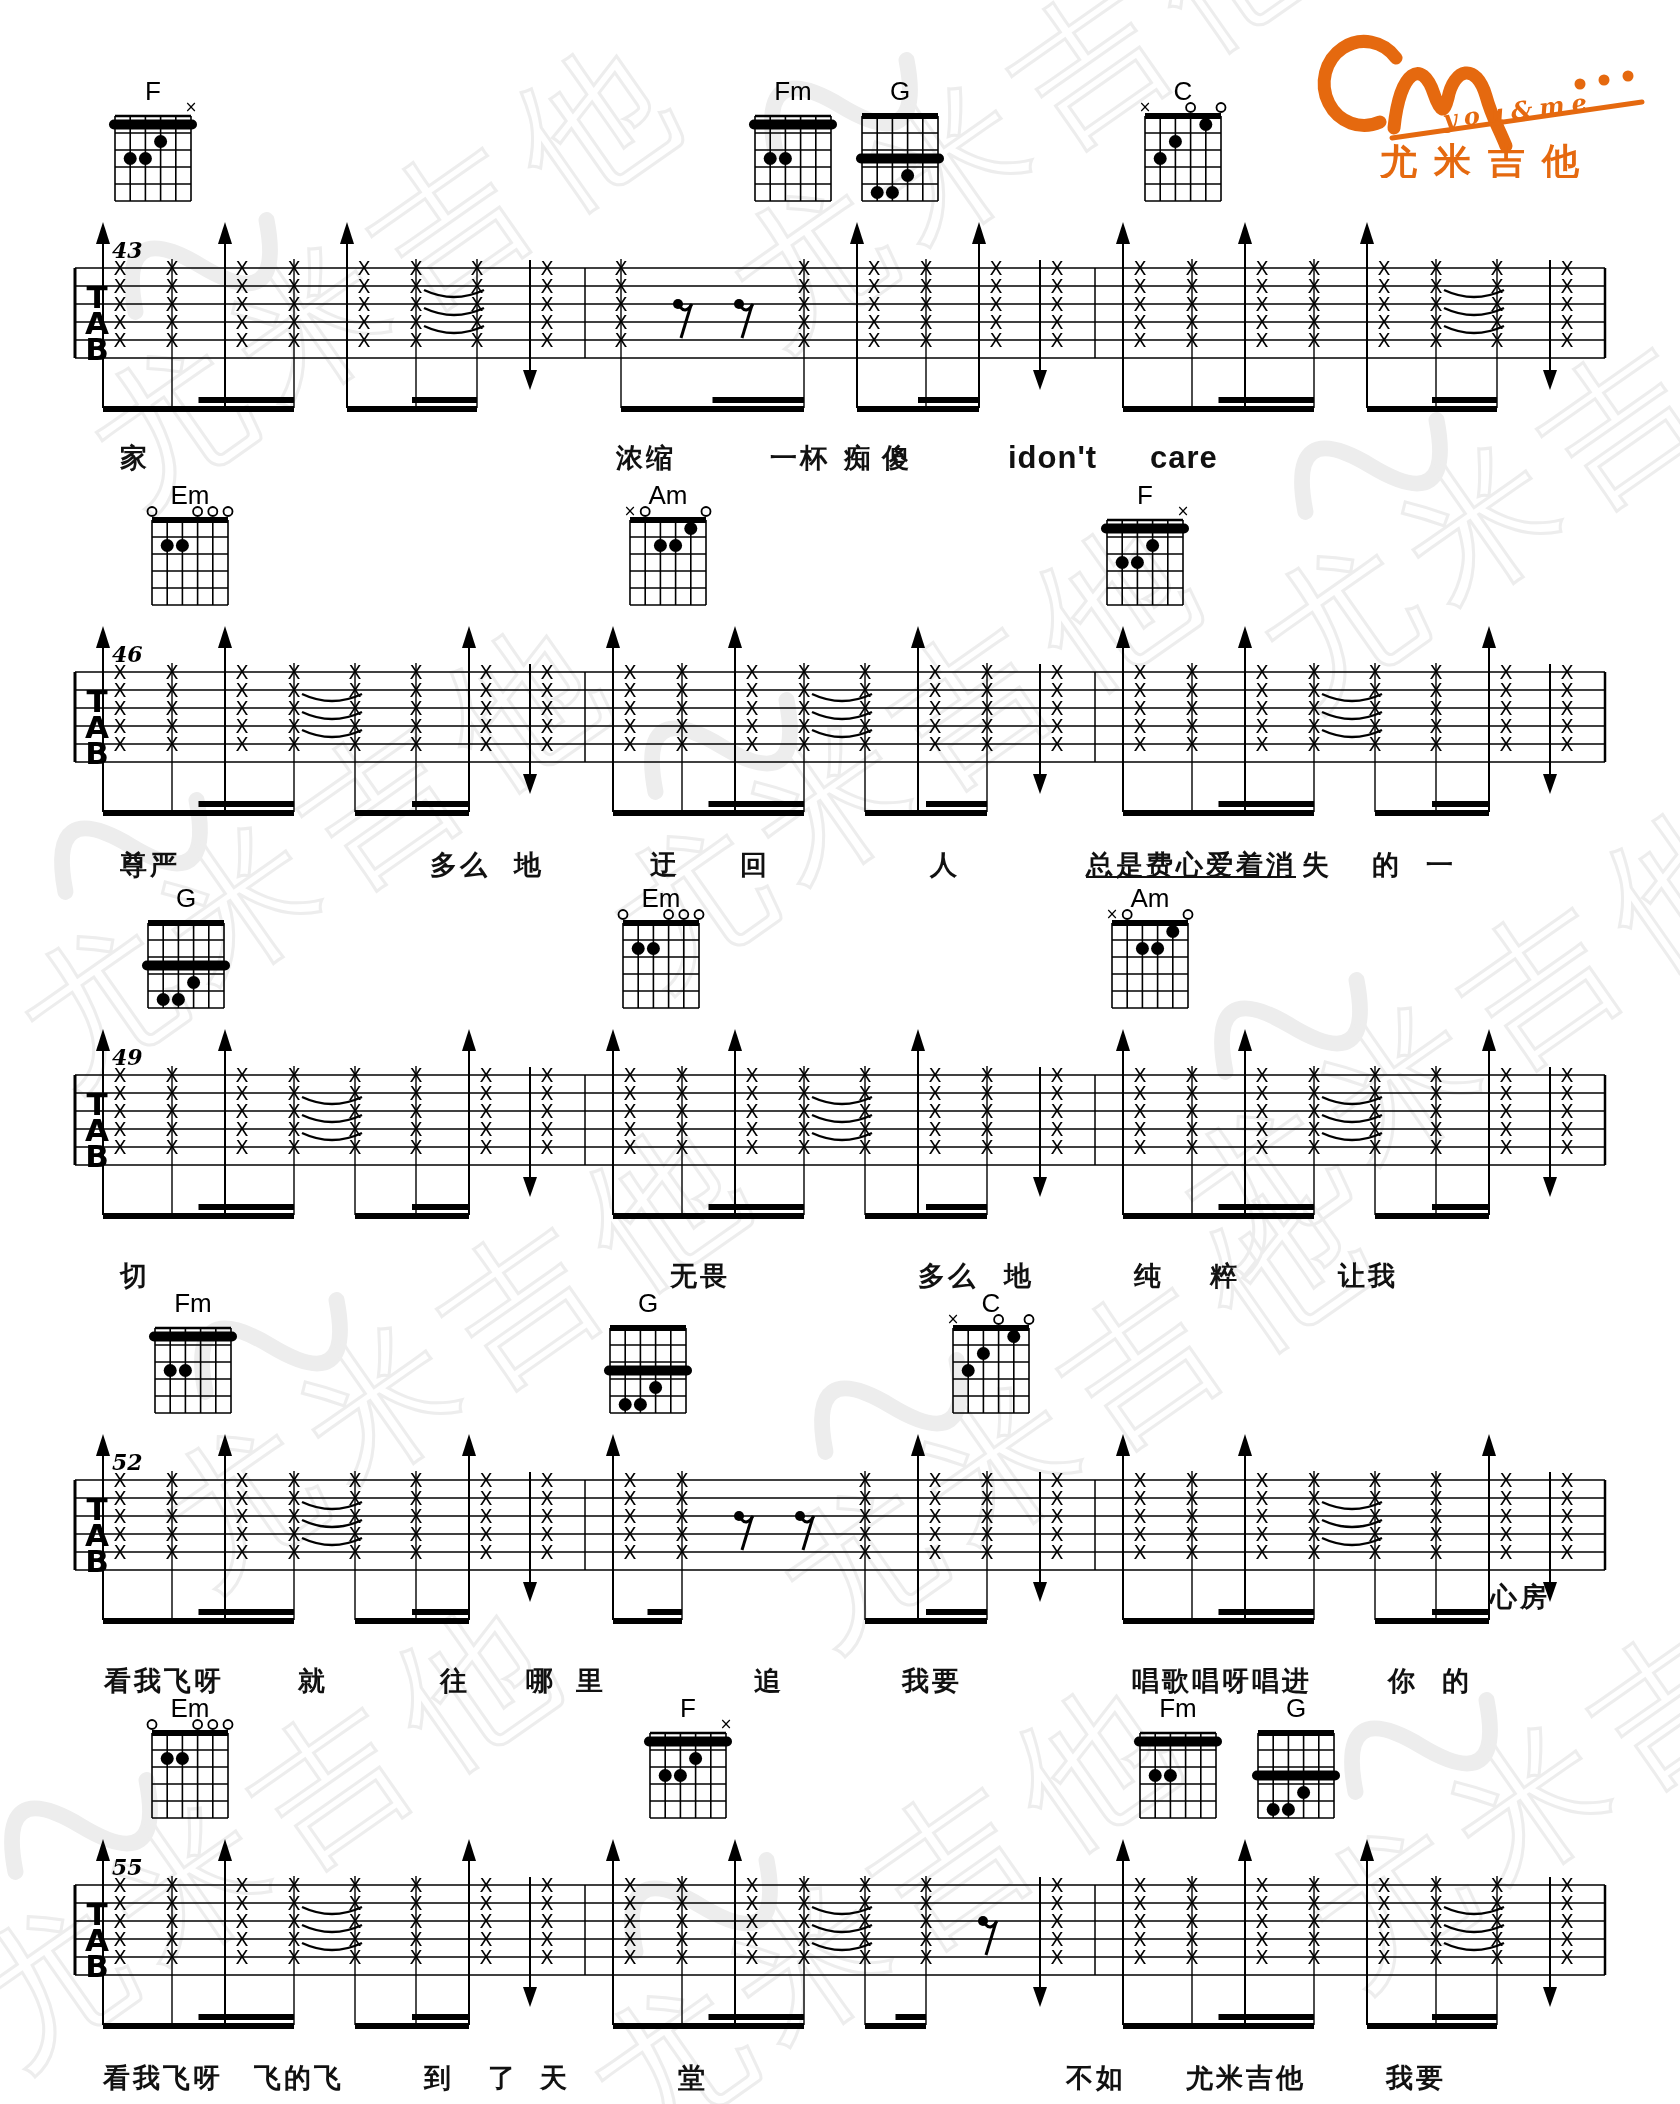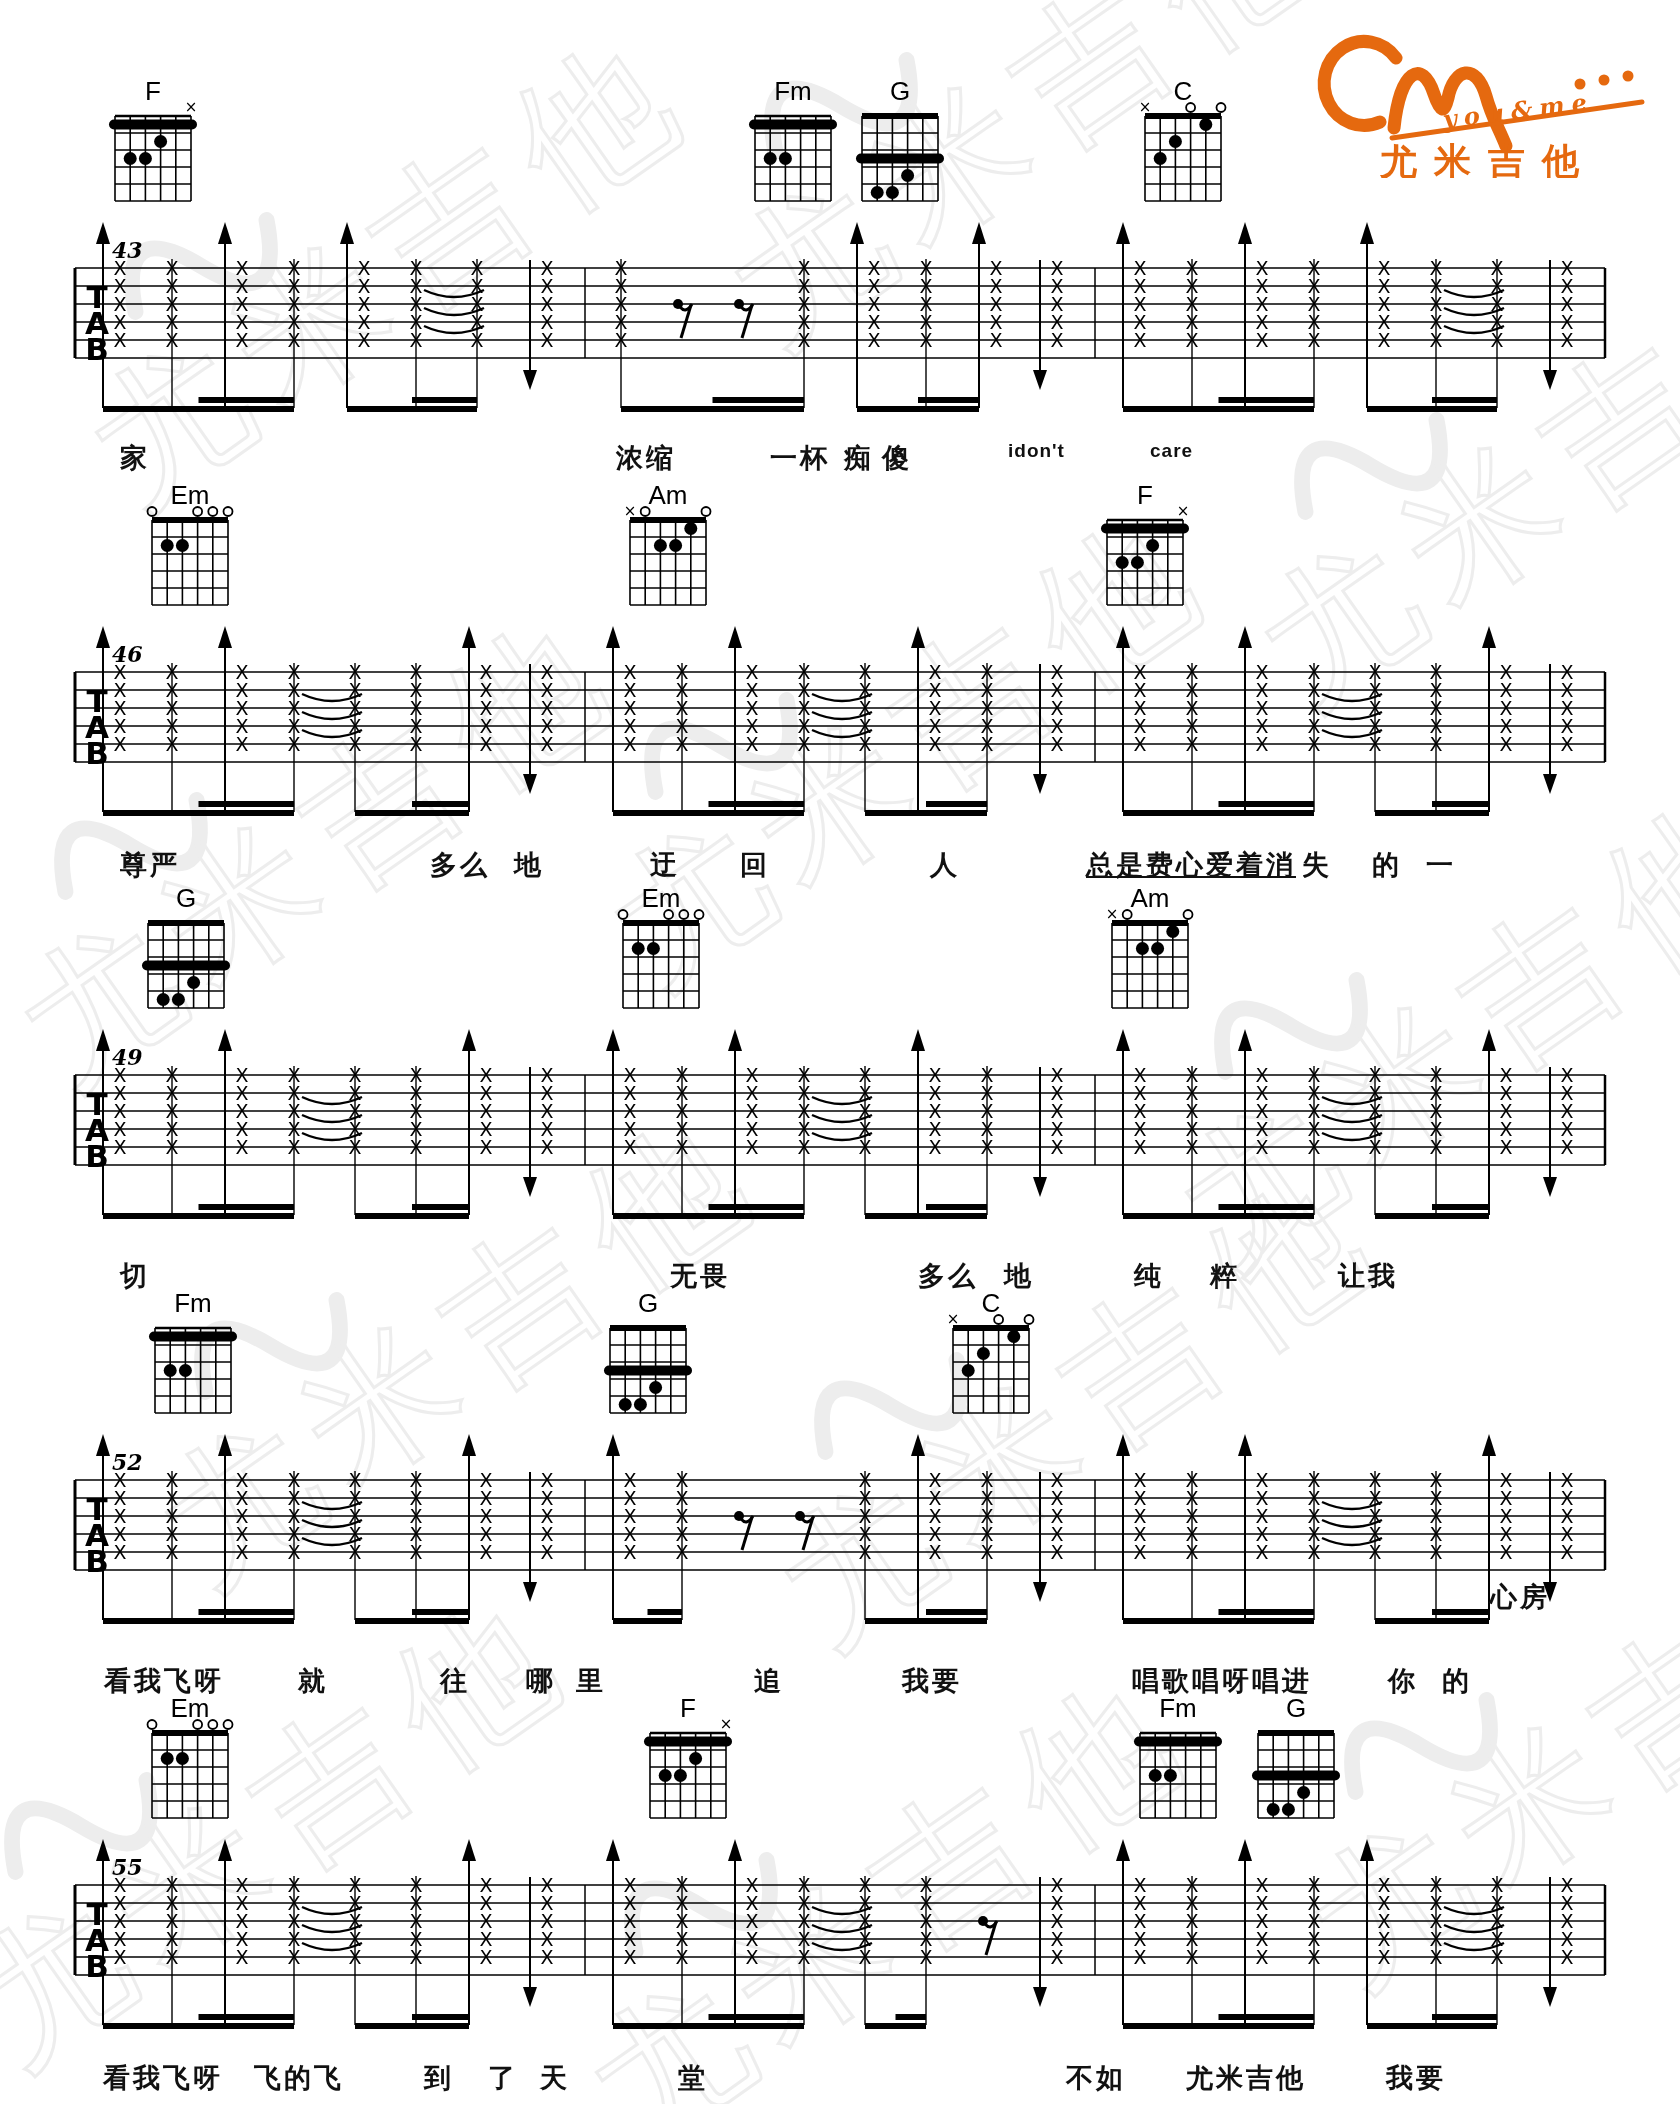--- a/index.html
+++ b/index.html
@@ -5,21 +5,21 @@
   html,body{margin:0;padding:0;background:#ffffff;}
   .page{position:relative;width:1680px;height:2104px;background:#fff;overflow:hidden;
         font-family:"Liberation Sans",sans-serif;}
   .wm{position:absolute;left:0;top:0;z-index:0;}
   .logo{position:absolute;right:6px;top:6px;z-index:3;}
   #score{position:absolute;left:0;top:0;width:1680px;height:2104px;z-index:2;}
   .chord{position:absolute;}
   .staffwrap{position:absolute;left:0;width:1680px;}
   .lyric{position:absolute;color:#111;font-size:27px;font-weight:bold;
          letter-spacing:3px;white-space:nowrap;font-family:"Liberation Sans",sans-serif;}
-  .lyric.latin{font-size:19px;letter-spacing:1px;}
+  .lyric.latin{font-size:31px;letter-spacing:1px;}
 </style>
 </head>
 <body>
 
 <div class="page">
 
   <svg id="wm" class="wm" width="1680" height="2104">
       <g transform="translate(260,420) rotate(-35)">
         <path d="M-40,-160 q40,-90 80,0 q40,90 80,0" stroke="#ededed" stroke-width="16" fill="none" stroke-linecap="round"></path>
         <text x="-150" y="0" font-size="150" letter-spacing="22" font-family="Liberation Sans, sans-serif" fill="none" stroke="#ededed" stroke-width="3">尤米吉他</text>

